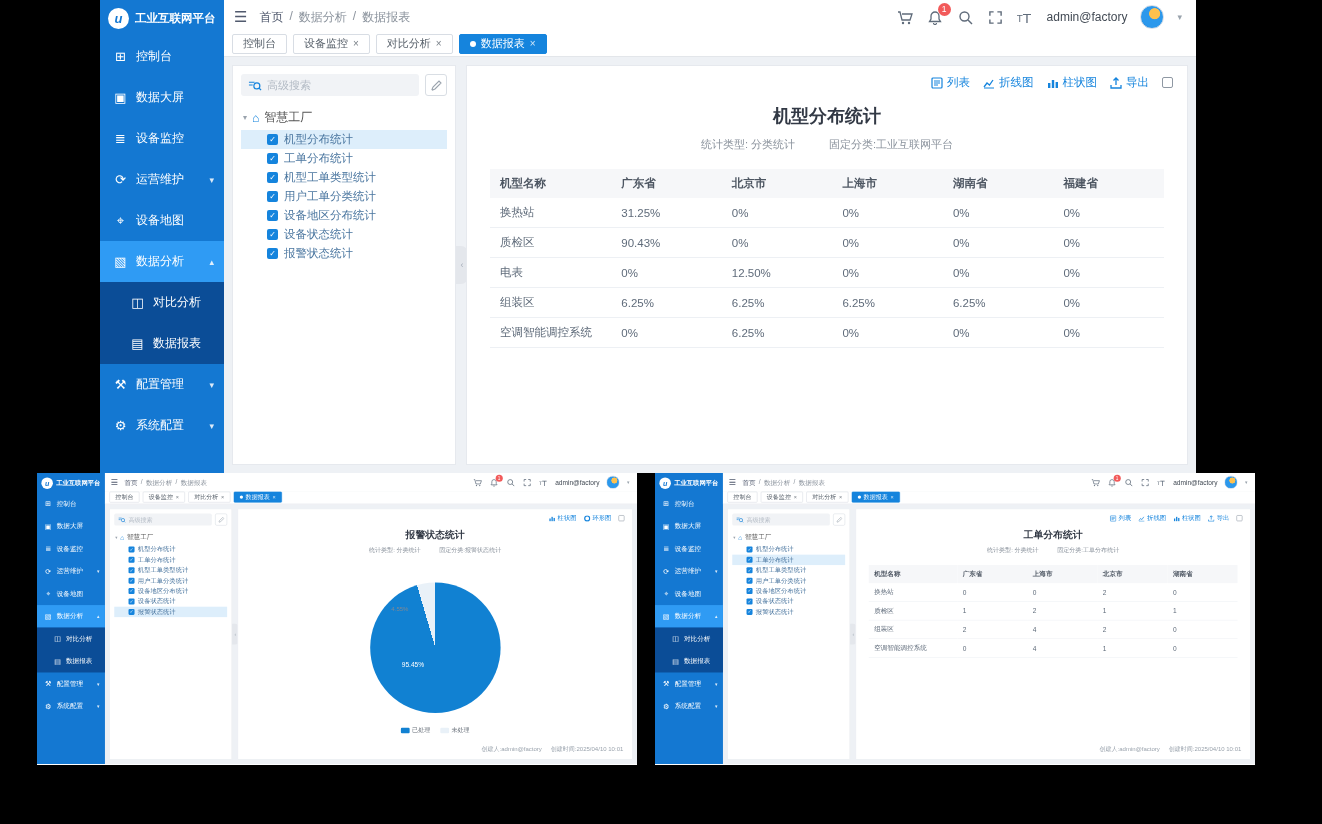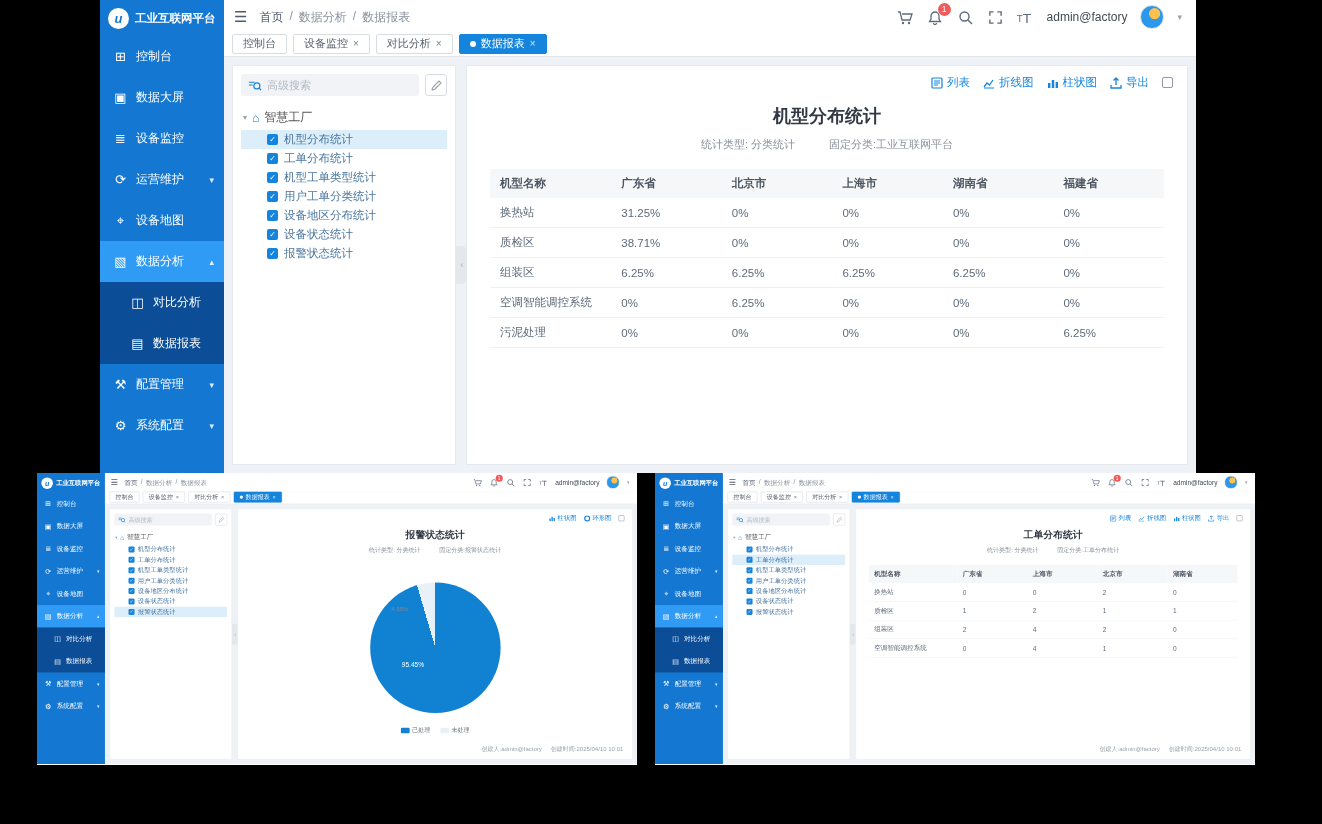--- a/index.html
+++ b/index.html
@@ -391,49 +391,49 @@
               <tr>
                   <td>换热站</td>
                   <td>31.25%</td>
                   <td>0%</td>
                   <td>0%</td>
                   <td>0%</td>
                   <td>0%</td>
                 </tr>
                   <tr>
                   <td>质检区</td>
-                  <td>38.71%</td>
-                  <td>0%</td>
+                  <td>90.43%</td>
+                  <td>0%</td>
+                  <td>0%</td>
+                  <td>0%</td>
+                  <td>0%</td>
+                </tr>
+                  <tr>
+                  <td>电表</td>
+                  <td>0%</td>
+                  <td>12.50%</td>
                   <td>0%</td>
                   <td>0%</td>
                   <td>0%</td>
                 </tr>
                   <tr>
                   <td>组装区</td>
                   <td>6.25%</td>
                   <td>6.25%</td>
                   <td>6.25%</td>
                   <td>6.25%</td>
                   <td>0%</td>
                 </tr>
                   <tr>
                   <td>空调智能调控系统</td>
                   <td>0%</td>
                   <td>6.25%</td>
                   <td>0%</td>
                   <td>0%</td>
                   <td>0%</td>
-                </tr>
-                  <tr>
-                  <td>污泥处理</td>
-                  <td>0%</td>
-                  <td>0%</td>
-                  <td>0%</td>
-                  <td>0%</td>
-                  <td>6.25%</td>
                 </tr>
                 </tbody>
             </table>
           </div>
         </div>
       </div>
     </div>
   </div>
 
   <div class="win mini" style="left:37px; top:473px; width:600px; height:292px;">

